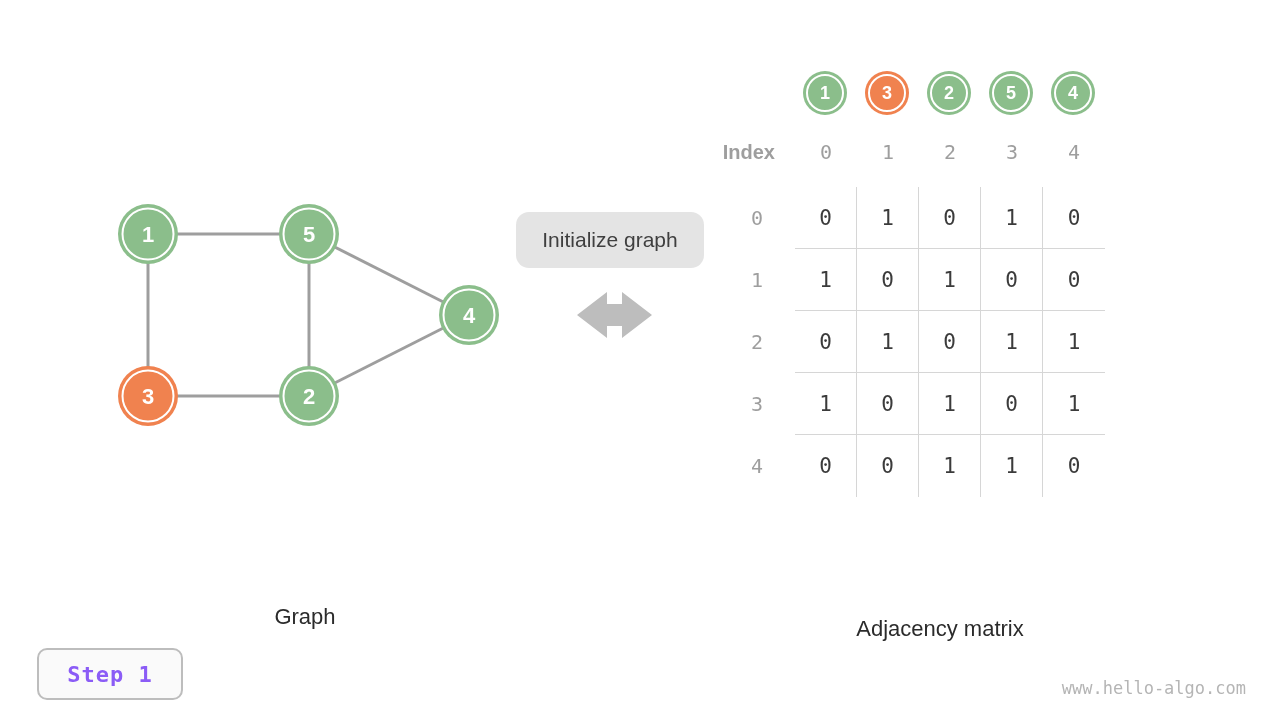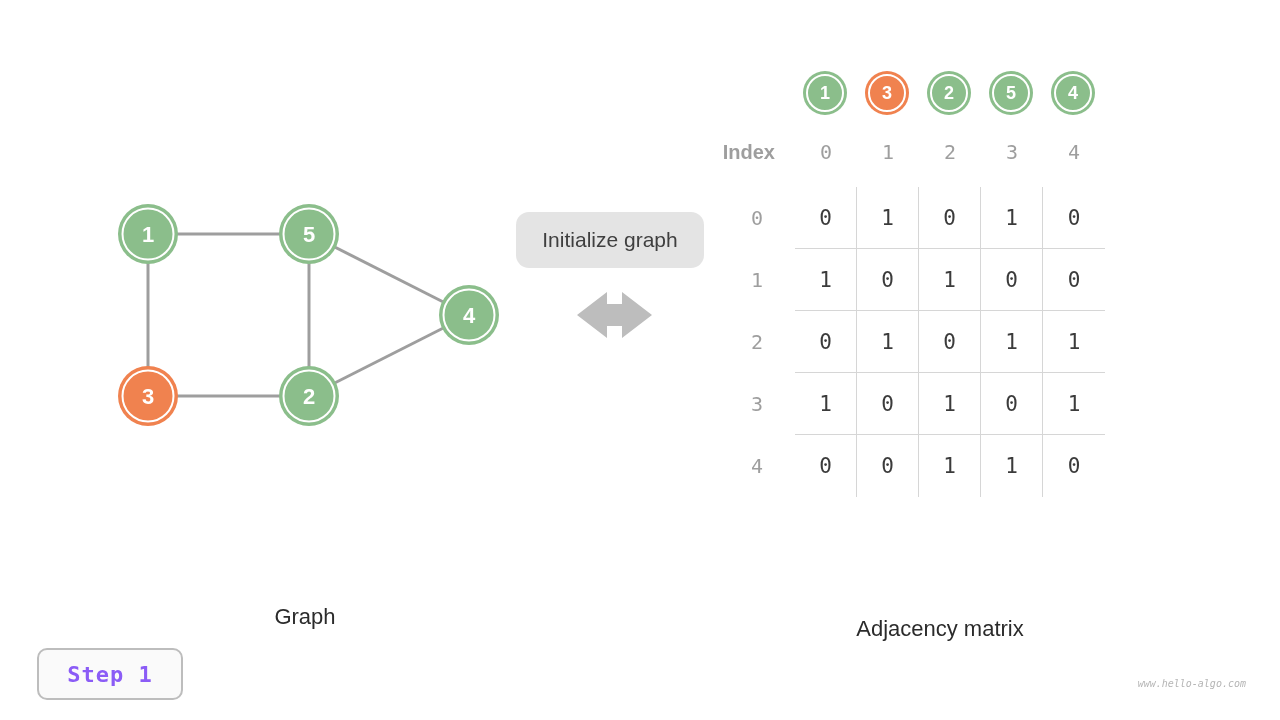--- a/index.html
+++ b/index.html
@@ -62,21 +62,21 @@
 
   
   .step{position:absolute;left:37px;top:648px;width:146px;height:52px;
     border:2px solid #BDBDBD;border-radius:10px;background:#FAFAFA;
     display:flex;align-items:center;justify-content:center;
     font-family:"DejaVu Sans Mono",monospace;font-size:22px;font-weight:bold;
     color:#8b5cf6;letter-spacing:1px;}
 
   
   .watermark{position:absolute;right:34px;top:678px;
-    font-family:"DejaVu Sans Mono",monospace;font-size:10px;color:#B5B5B5;font-style:italic;}
+    font-family:"DejaVu Sans Mono",monospace;font-size:17px;color:#B5B5B5;}
 </style>
 </head>
 <body>
 
 <div class="stage">
 
   <svg id="graph-svg" viewBox="0 0 440 290" xmlns="http://www.w3.org/2000/svg">
       <line x1="63" y1="64" x2="224" y2="64" stroke="#9E9E9E" stroke-width="3"></line>
       <line x1="63" y1="64" x2="63" y2="226" stroke="#9E9E9E" stroke-width="3"></line>
       <line x1="224" y1="64" x2="224" y2="226" stroke="#9E9E9E" stroke-width="3"></line>

